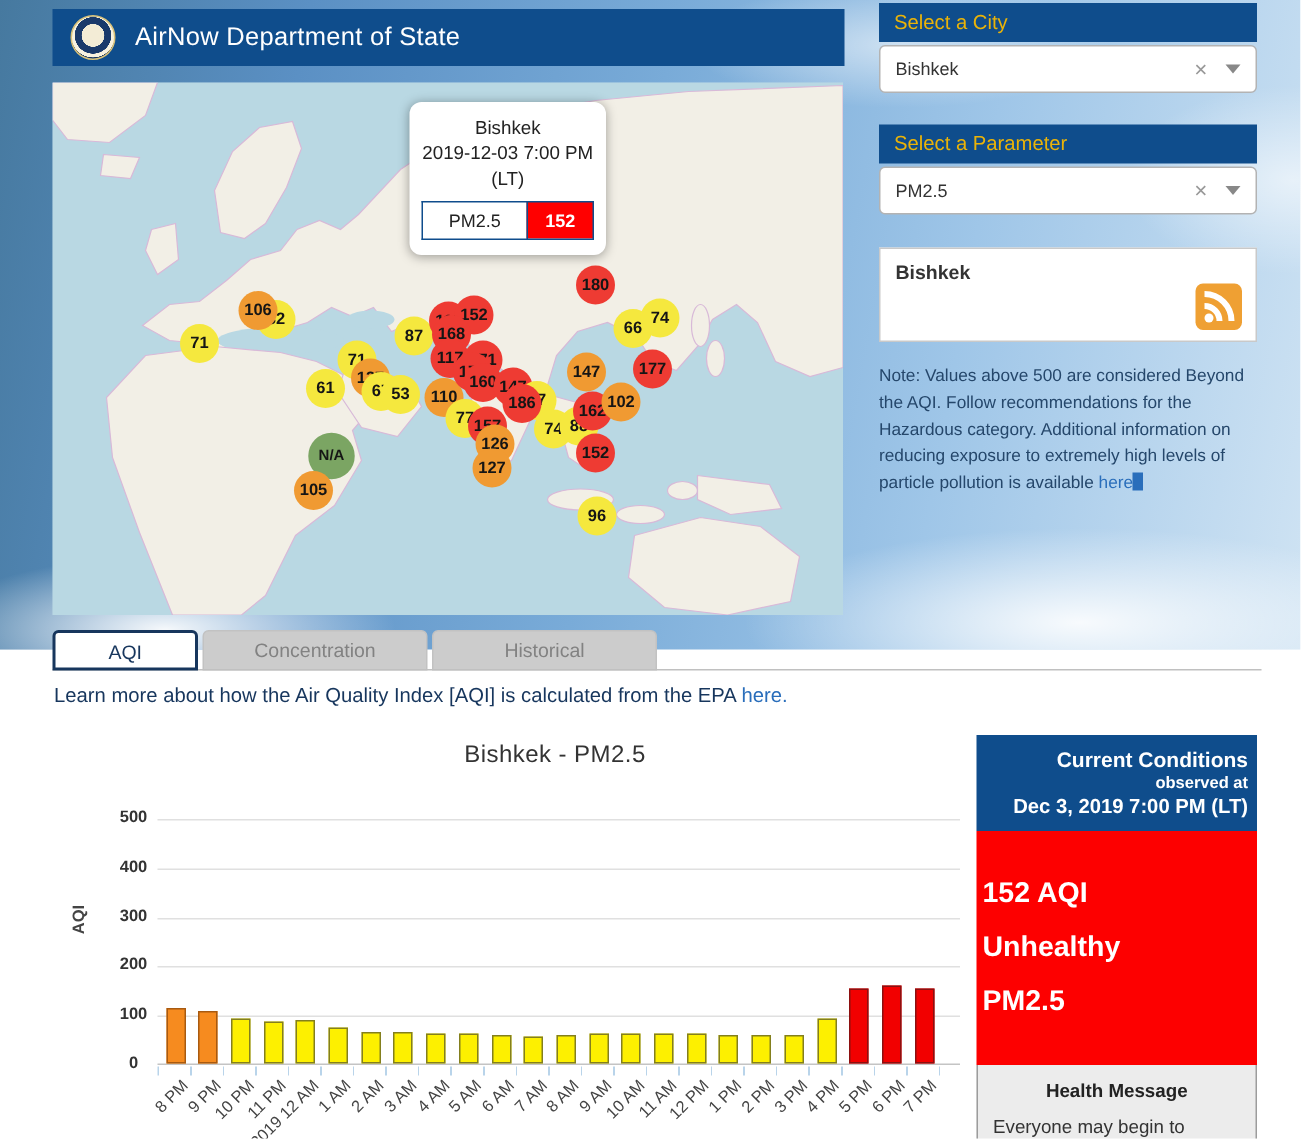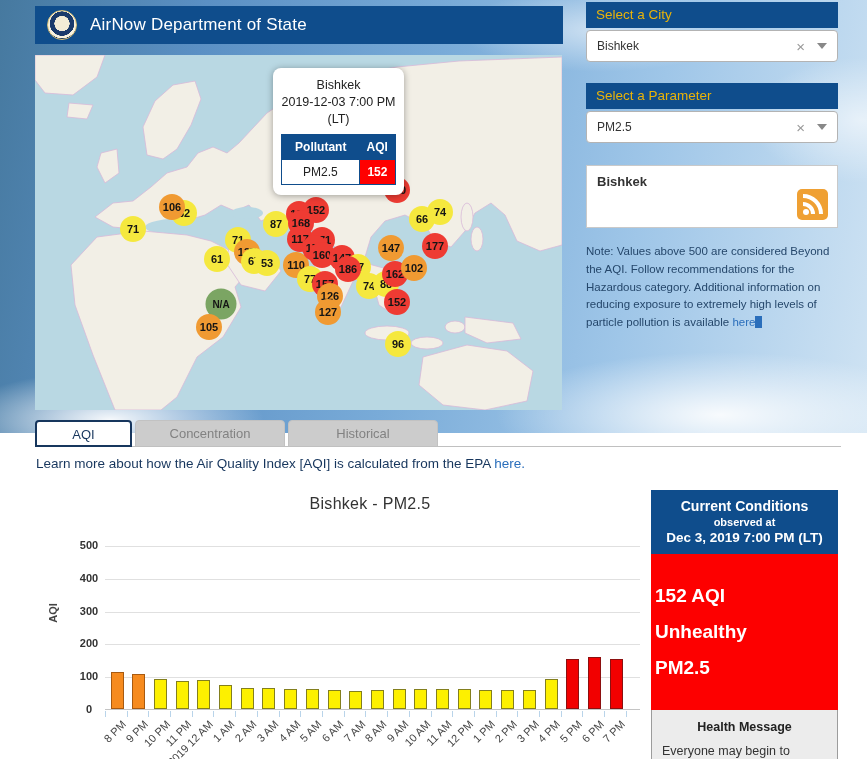--- a/index.html
+++ b/index.html
@@ -89,21 +89,21 @@
   .bar.yellow { background:#fdf000; }
   .bar.orange { background:#f68b1f; border-color:#a85a10; }
   .bar.red    { background:#f20000; border-color:#8c1010; }
   .xtick-strip { position:absolute; left:70px; top:226px; width:536px; height:6px;
     background:repeating-linear-gradient(90deg,#b9d4ea 0 1px,transparent 1px 21.7px); }
   .xlab { position:absolute; top:233px; font-size:11px; color:#444; white-space:nowrap;
     transform:rotate(-45deg); transform-origin:100% 0; }
 
   
   .cc { position:absolute; left:651px; top:490px; width:187px; }
-  .cc-head { background:#0f4d8c; color:#fff; text-align:center; padding:8px 6px 9px; }
+  .cc-head { background:#0f4d8c; color:#fff; text-align:right; padding:8px 6px 9px; }
   .cc-head .l1 { font-size:14px; font-weight:bold; }
   .cc-head .l2 { font-size:11px; font-weight:bold; margin-top:2px; }
   .cc-head .l3 { font-size:13.5px; font-weight:bold; margin-top:2px; }
   .cc-aqi { background:#fd0000; color:#fff; padding:24px 4px;
     font-size:19px; font-weight:bold; line-height:1.9; }
   .cc-health { background:#ececec; border:1px solid #9c9c9c; border-top:none; padding:10px 10px 14px; }
   .cc-health .ht { text-align:center; font-size:12.5px; font-weight:bold; color:#222; margin-bottom:8px; }
   .cc-health .hb { font-size:12.5px; color:#333; line-height:1.45; }
 </style>
 </head>
@@ -180,24 +180,20 @@
         <div class="marker orange" style="left: 293px; top: 257px;">127</div>
         <div class="marker red" style="left: 362px; top: 247px;">152</div>
         <div class="marker yellow" style="left: 363px; top: 289px;">96</div>
       </div>
 
     <div class="tooltip">
       <div>Bishkek</div>
       <div>2019-12-03 7:00 PM (LT)</div>
       <table>
         <tbody>
-            <tr>
-          <th>Pollutant</th>
-          <th>AQI</th>
-        </tr>
         <tr>
           <td>PM2.5</td>
           <td class="aqi-cell">152</td>
         </tr>
       </tbody>
         </table>
     </div>
   </div>
 
   <div class="side">

